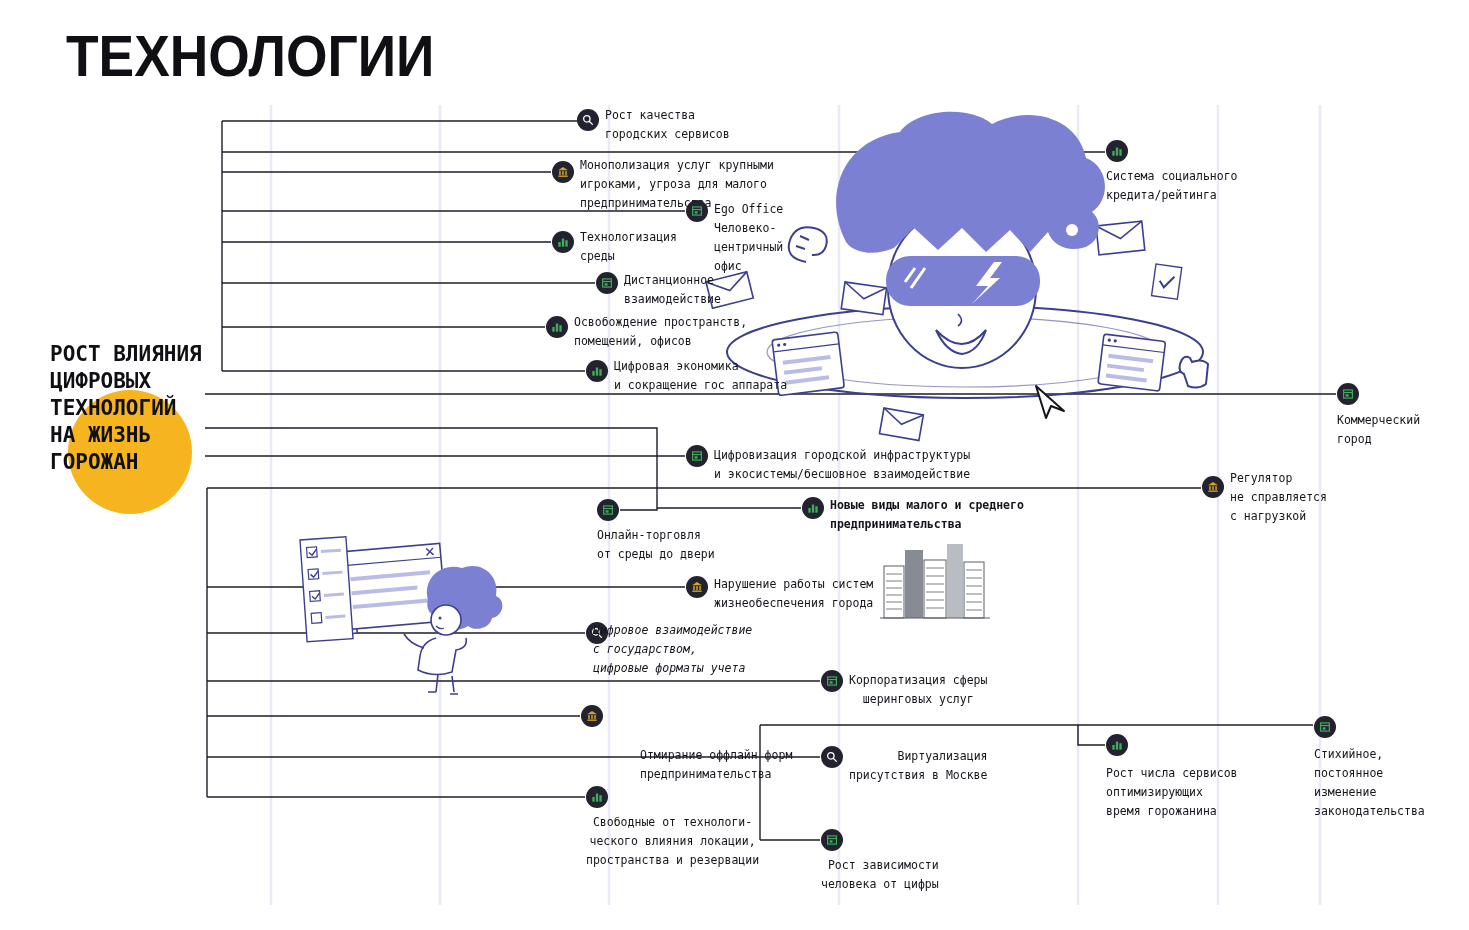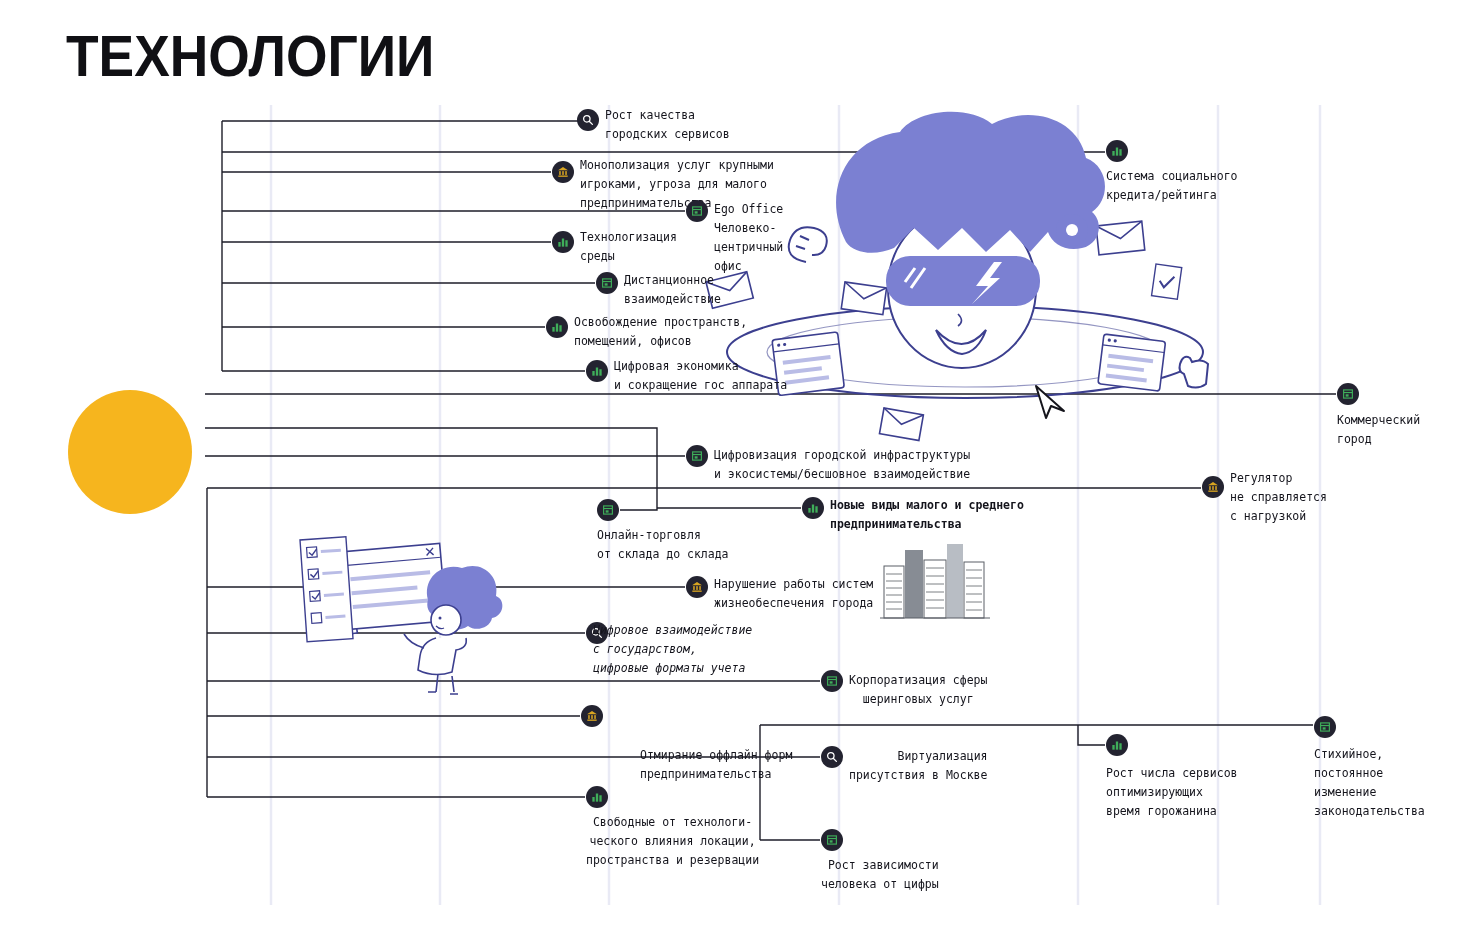--- a/index.html
+++ b/index.html
@@ -184,20 +184,25 @@
       <path d="M436,638 q-14,4 -16,18 l-2,14 q16,8 34,2 l4,-22 q12,-2 10,-12" fill="#fff" stroke="#3c3f8f" stroke-width="1.6"></path>
       <path d="M424,648 q-14,-4 -20,-14" stroke="#3c3f8f" stroke-width="1.6" fill="none"></path>
       <path d="M438,674 l-2,18 m16,-16 l2,16" stroke="#3c3f8f" stroke-width="1.6" fill="none"></path>
       <path d="M436,692 h-8 m22,2 h8" stroke="#3c3f8f" stroke-width="1.6" fill="none"></path>
     </g>
   </svg>
 
   <h1 class="title">ТЕХНОЛОГИИ</h1>
 
   <div class="central-circle"></div>
+  <div class="central-text">РОСТ ВЛИЯНИЯ
+ЦИФРОВЫХ
+ТЕХНОЛОГИЙ
+НА ЖИЗНЬ
+ГОРОЖАН</div>
 
   <div id="nodes">
       <div class="node">
         <span class="nicon" style="left: 577px; top: 109px;">
           <svg viewBox="0 0 24 24">
             <circle cx="10" cy="10" r="5.5" fill="none" stroke="#ffffff" stroke-width="2.2"></circle>
             <line x1="14.5" y1="14.5" x2="19.5" y2="19.5" stroke="#ffffff" stroke-width="2.2" stroke-linecap="round"></line>
           </svg>
         </span>
         <div class="nlabel" style="left: 605px; top: 105.5px;">Рост качества
@@ -334,21 +339,21 @@
       </div>
       <div class="node">
         <span class="nicon" style="left: 597px; top: 499px;">
           <svg viewBox="0 0 24 24">
             <rect x="4.5" y="5" width="15" height="14" fill="none" stroke="#3fae5a" stroke-width="2"></rect>
             <line x1="4.5" y1="9.5" x2="19.5" y2="9.5" stroke="#3fae5a" stroke-width="2"></line>
             <rect x="8" y="12.5" width="5" height="4" fill="#3fae5a"></rect>
           </svg>
         </span>
         <div class="nlabel" style="left: 597px; top: 526px;">Онлайн-торговля
-от склада до склада</div>
+от среды до двери</div>
       </div>
       <div class="node">
         <span class="nicon" style="left: 686px; top: 576px;">
           <svg viewBox="0 0 24 24">
             <polygon points="12,3.5 20.5,9 3.5,9" fill="#d9a521"></polygon>
             <rect x="5.5" y="10.5" width="2.6" height="6.5" fill="#d9a521"></rect>
             <rect x="10.7" y="10.5" width="2.6" height="6.5" fill="#d9a521"></rect>
             <rect x="15.9" y="10.5" width="2.6" height="6.5" fill="#d9a521"></rect>
             <rect x="4" y="18" width="16" height="2.3" fill="#d9a521"></rect>
           </svg>

